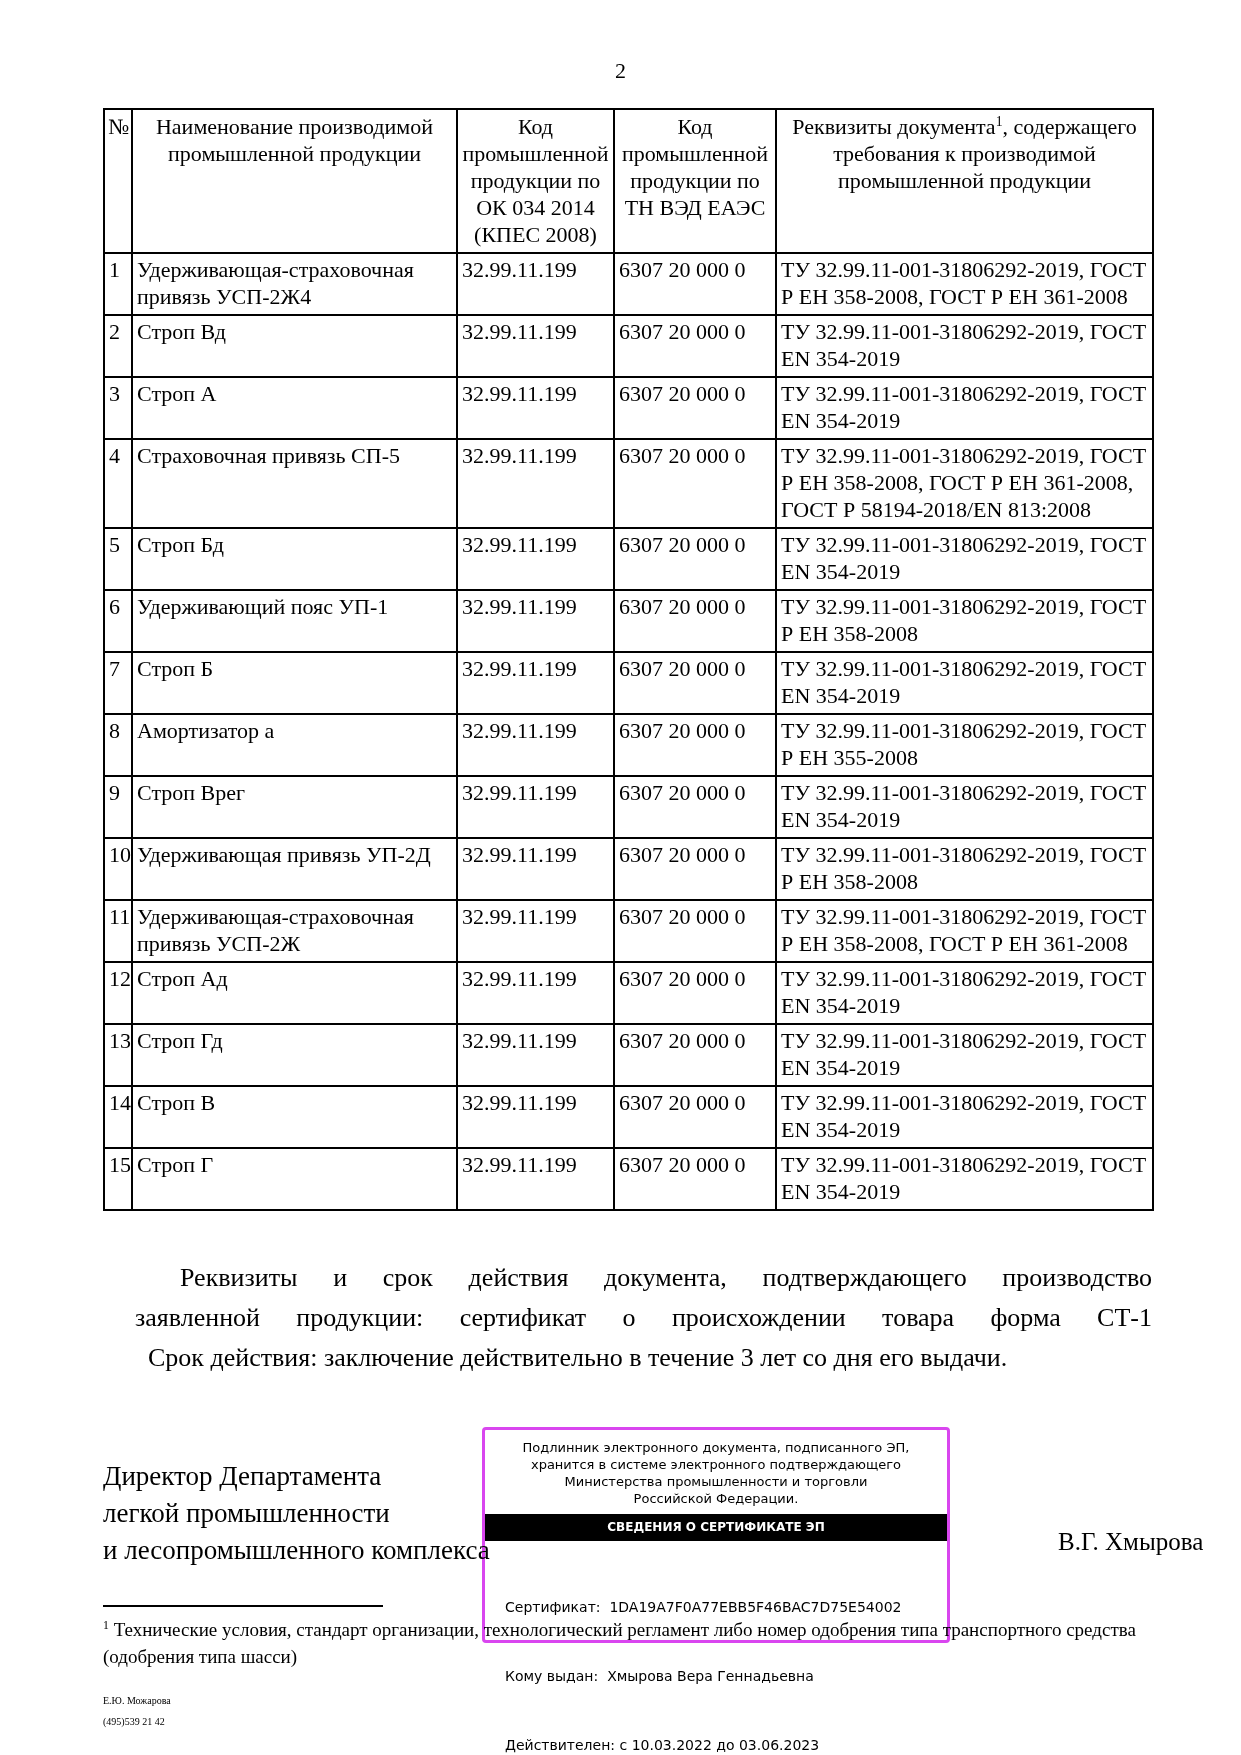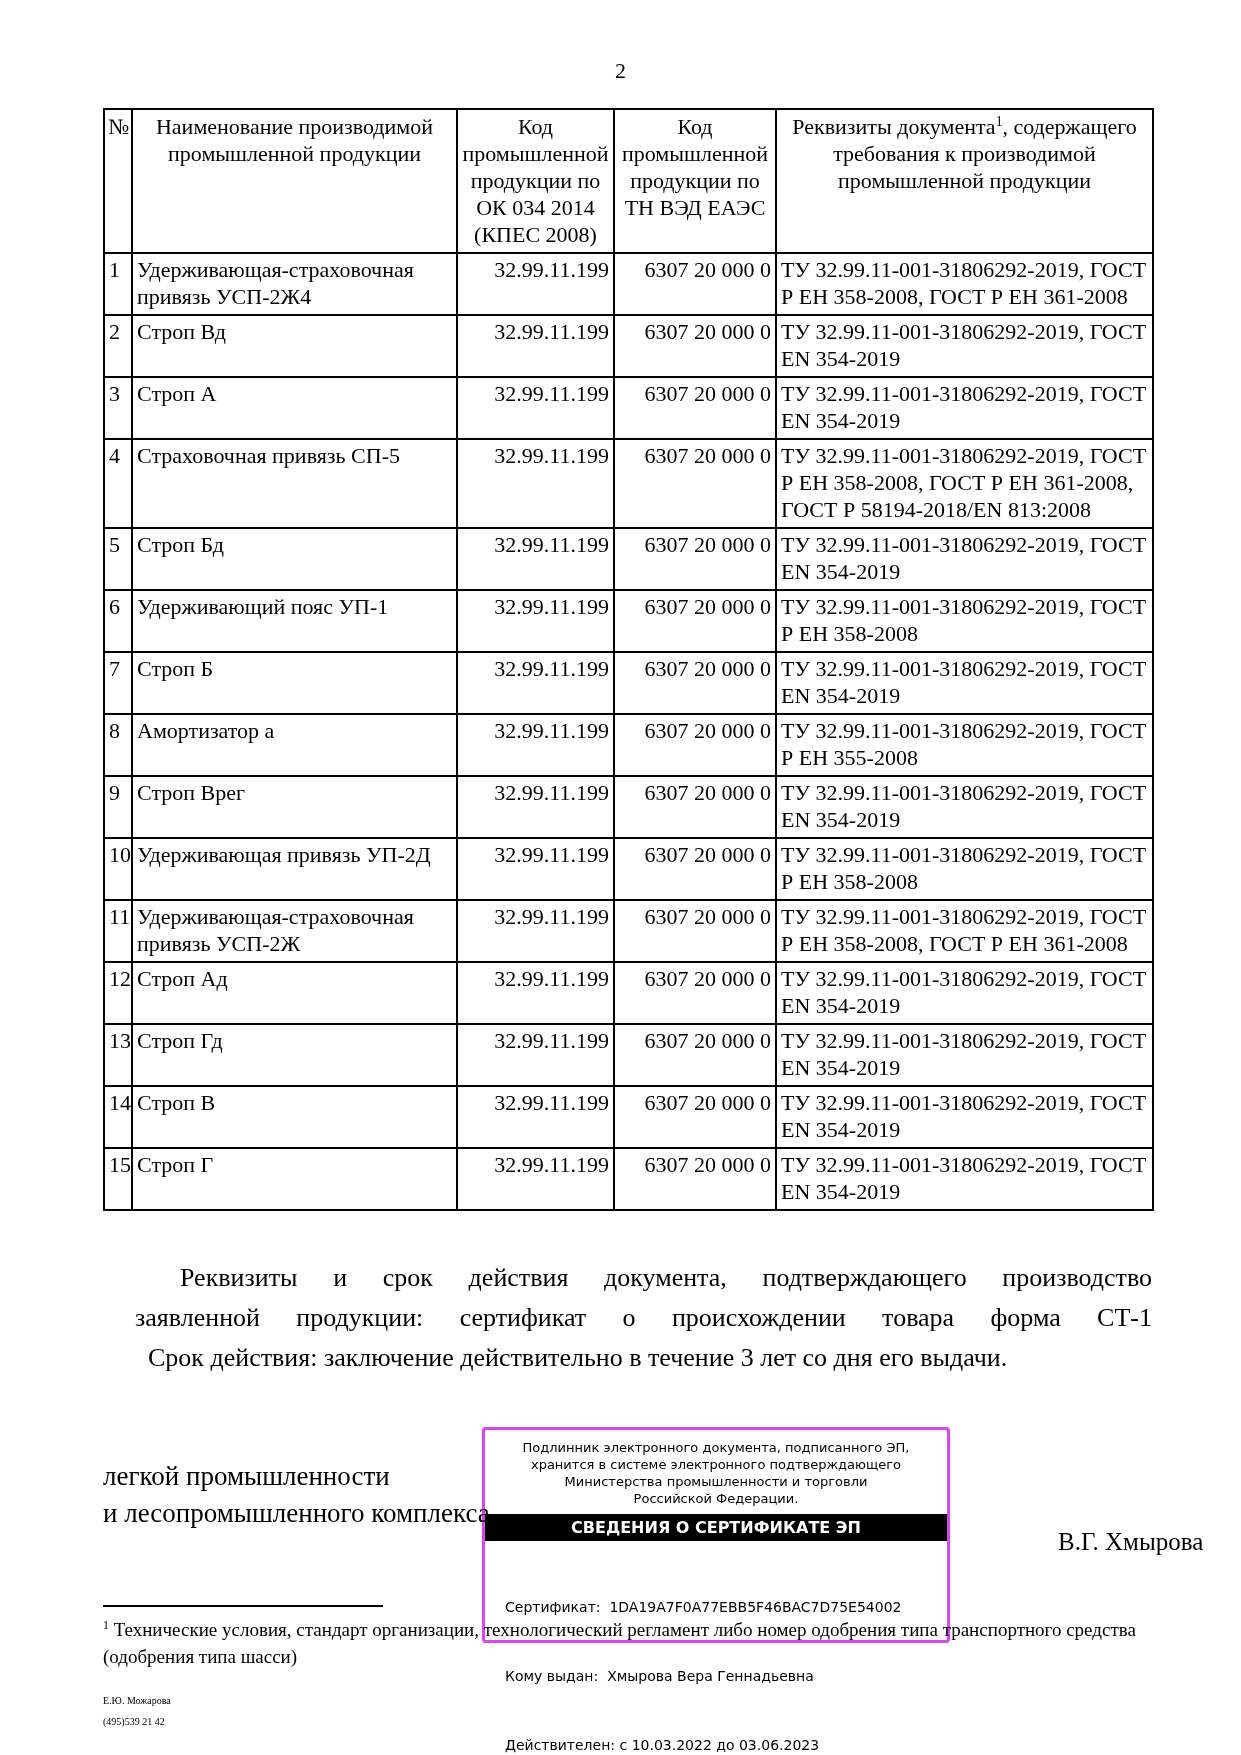--- a/index.html
+++ b/index.html
@@ -19,21 +19,21 @@
     border-collapse:collapse; table-layout:fixed;
     font-size:22px; line-height:27px;
   }
   table.products th, table.products td {
     border:2px solid #000; vertical-align:top;
     font-weight:normal; padding:2px 4px 4px 4px;
   }
   table.products th { text-align:center; padding:3px 3px 4px 3px; }
   th.h-req { padding-left:45px; padding-right:45px; }
   td.col-num  { padding-left:3px; }
-  td.col-okpd, td.col-tnved { text-align:right; }
+  td.col-okpd, td.col-tnved { text-align:left; }
   td.col-req  { padding-right:55px; }
   .para-block {
     position:absolute; left:103px; top:1258px; width:1049px;
     font-size:26px; line-height:40px;
   }
   .jline { text-align:justify; text-align-last:justify;margin-left:32px; }
   .jline.indent { text-indent:45px; }
   .pline.indent { text-indent:45px; }
   .signature-block {
     position:absolute; left:103px; top:1458px;
@@ -44,21 +44,21 @@
     font-size:25px; z-index:2;
   }
   .stamp {
     position:absolute; left:482px; top:1427px; width:468px; height:216px;
     border:3px solid #d946ef; border-radius:4px; background:transparent;
     z-index:1; font-family:"DejaVu Sans", sans-serif; padding-top:9px;
   }
   .stamp-header { text-align:center; font-size:13px; line-height:17px; }
   .stamp-bar {
     margin-top:7px; height:27px; background:#000; color:#fff;
-    text-align:center; font-size:16px; font-weight:bold; line-height:27px;
+    text-align:center; font-size:12px; font-weight:bold; line-height:27px;
   }
   .stamp-cert { margin-top:9px; padding-left:20px; font-size:14px; line-height:23px; white-space:pre; }
   .footnote-divider {
     position:absolute; left:103px; top:1605px; width:280px;
     border-top:2px solid #000;
   }
   .footnote {
     position:absolute; left:103px; top:1616px; width:1049px;
     font-size:19px; line-height:27px; z-index:2;
   }
@@ -201,20 +201,21 @@
       </tbody>
   </table>
 
   <div class="para-block">
     <div class="jline indent">Реквизиты и срок действия документа, подтверждающего производство</div>
     <div class="jline">заявленной продукции: сертификат о происхождении товара форма СТ-1</div>
     <div class="pline indent">Срок действия: заключение действительно в течение 3 лет со дня его выдачи.</div>
   </div>
 
   <div class="signature-block">
+    <div>Директор Департамента</div>
     <div>легкой промышленности</div>
     <div>и лесопромышленного комплекса</div>
   </div>
 
   <div class="signature-name">В.Г. Хмырова</div>
 
   <div class="stamp">
     <div class="stamp-header">
       <div>Подлинник электронного документа, подписанного ЭП,</div>
       <div>хранится в системе электронного подтверждающего</div>

